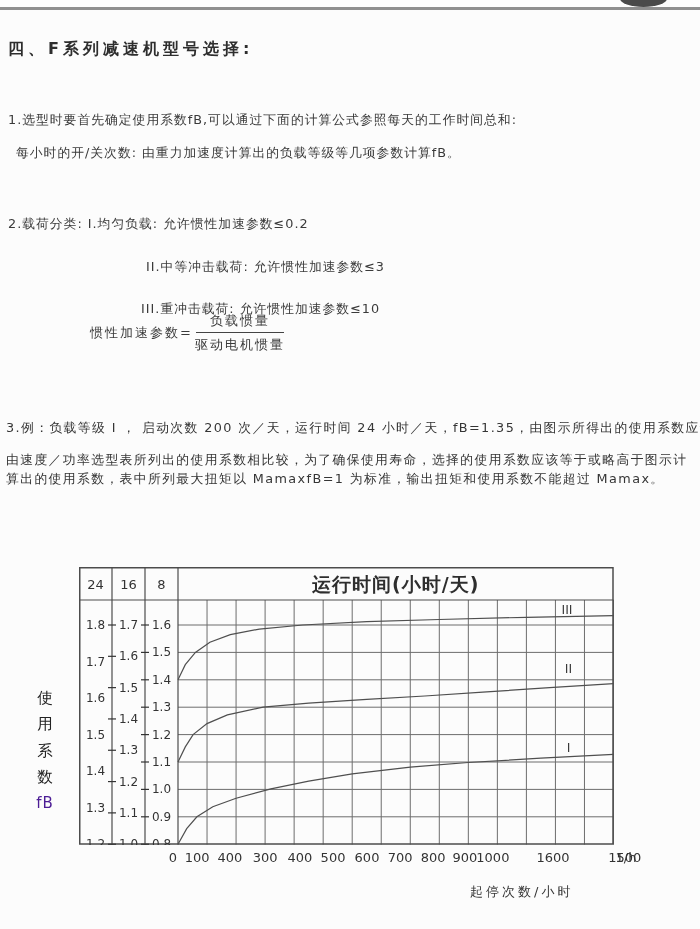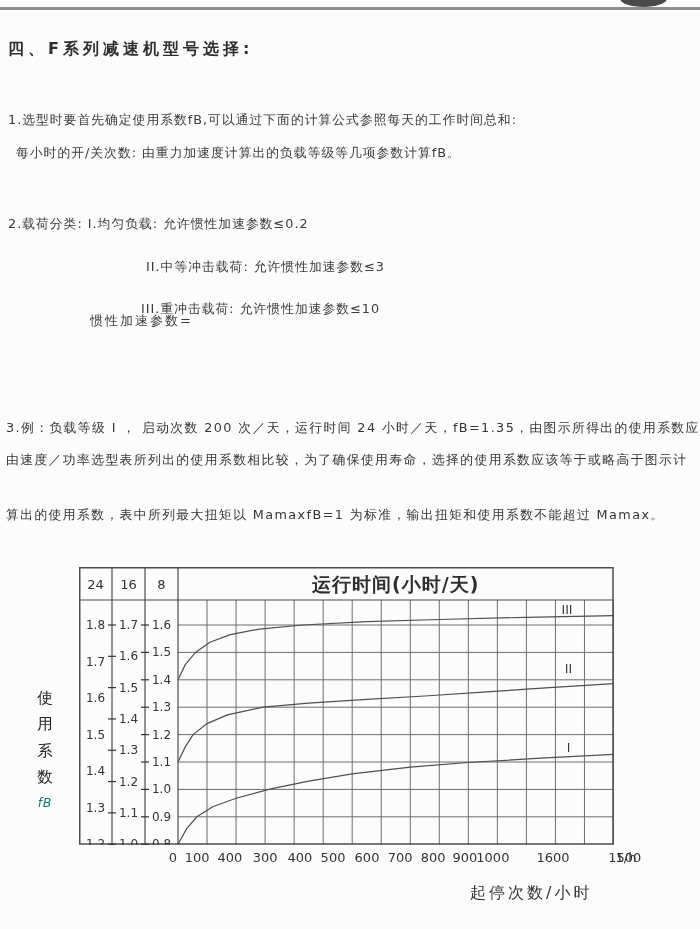--- a/index.html
+++ b/index.html
@@ -17,47 +17,51 @@
   
   .formula{left:90px;top:312px;display:flex;align-items:center;font-size:13px;letter-spacing:2px;color:#3a3a3a;}
   .formula .frac{display:inline-flex;flex-direction:column;align-items:center;margin-left:2px;}
   .formula .num{padding:0 14px 2px 14px;border-bottom:1.5px solid #444;}
   .formula .den{padding-top:3px;}
   
   .chart-wrap{position:absolute;left:79px;top:567px;width:609px;height:360px;}
   .chart-wrap svg{position:absolute;left:0;top:0;}
   .xlabels{position:absolute;left:0;top:283px;width:535px;height:20px;}
   .xlabels span{position:absolute;transform:translateX(-50%);font-size:13px;color:#333;}
-  .x-caption{position:absolute;left:391px;top:316px;font-size:16px;letter-spacing:3px;color:#333;}
+  .x-caption{position:absolute;left:391px;top:316px;font-size:13px;letter-spacing:3px;color:#333;}
   .ylabel{position:absolute;left:30px;top:685px;width:30px;display:flex;flex-direction:column;align-items:center;
           font-size:15.5px;color:#222;line-height:26.3px;letter-spacing:0;}
-  .ylabel .unit{font-size:12px;letter-spacing:1px;color:#0f766e;font-style:italic;}
+  .ylabel .unit{font-size:15px;letter-spacing:1px;color:#4c1d95;}
 </style>
 </head>
 <body>
 
 <div class="top-rule"></div>
 <div class="top-ellipse"></div>
 
 <h1 class="abs doc-title">四、F系列减速机型号选择:</h1>
 
 <p class="abs body-text" style="left:8px;top:99px;">1.选型时要首先确定使用系数fB,可以通过下面的计算公式参照每天的工作时间总和:</p>
 <p class="abs body-text" style="left:16px;top:132px;">每小时的开/关次数: 由重力加速度计算出的负载等级等几项参数计算fB。</p>
 
 <p class="abs body-text" style="left:8px;top:203px;">2.载荷分类: I.均匀负载: 允许惯性加速参数≤0.2</p>
 <p class="abs body-text" style="left:146px;top:246px;">II.中等冲击载荷: 允许惯性加速参数≤3</p>
 <p class="abs body-text" style="left:141px;top:288px;">III.重冲击载荷: 允许惯性加速参数≤10</p>
 
 <div class="abs formula">
   <span>惯性加速参数=</span>
+  <span class="frac">
+    <span class="num">负载惯量</span>
+    <span class="den">驱动电机惯量</span>
+  </span>
 </div>
 
 <p class="abs s3-text" style="left:6px;top:407px;">3.例：负载等级 I ， 启动次数 200 次／天，运行时间 24 小时／天，fB=1.35，由图示所得出的使用系数应该与</p>
 <p class="abs s3-text" style="left:6px;top:439px;">由速度／功率选型表所列出的使用系数相比较，为了确保使用寿命，选择的使用系数应该等于或略高于图示计</p>
-<p class="abs s3-text" style="left:6px;top:494px;">算出的使用系数，表中所列最大扭矩以 MamaxfB=1 为标准，输出扭矩和使用系数不能超过 Mamax。</p>
+<p class="abs s3-text" style="left:6px;top:458px;">算出的使用系数，表中所列最大扭矩以 MamaxfB=1 为标准，输出扭矩和使用系数不能超过 Mamax。</p>
 
 <div class="ylabel" id="ylabel">
     <span>使</span>
     <span>用</span>
     <span>系</span>
     <span>数</span>
     <span class="unit">fB</span>
   </div>
 
 <div class="chart-wrap">

